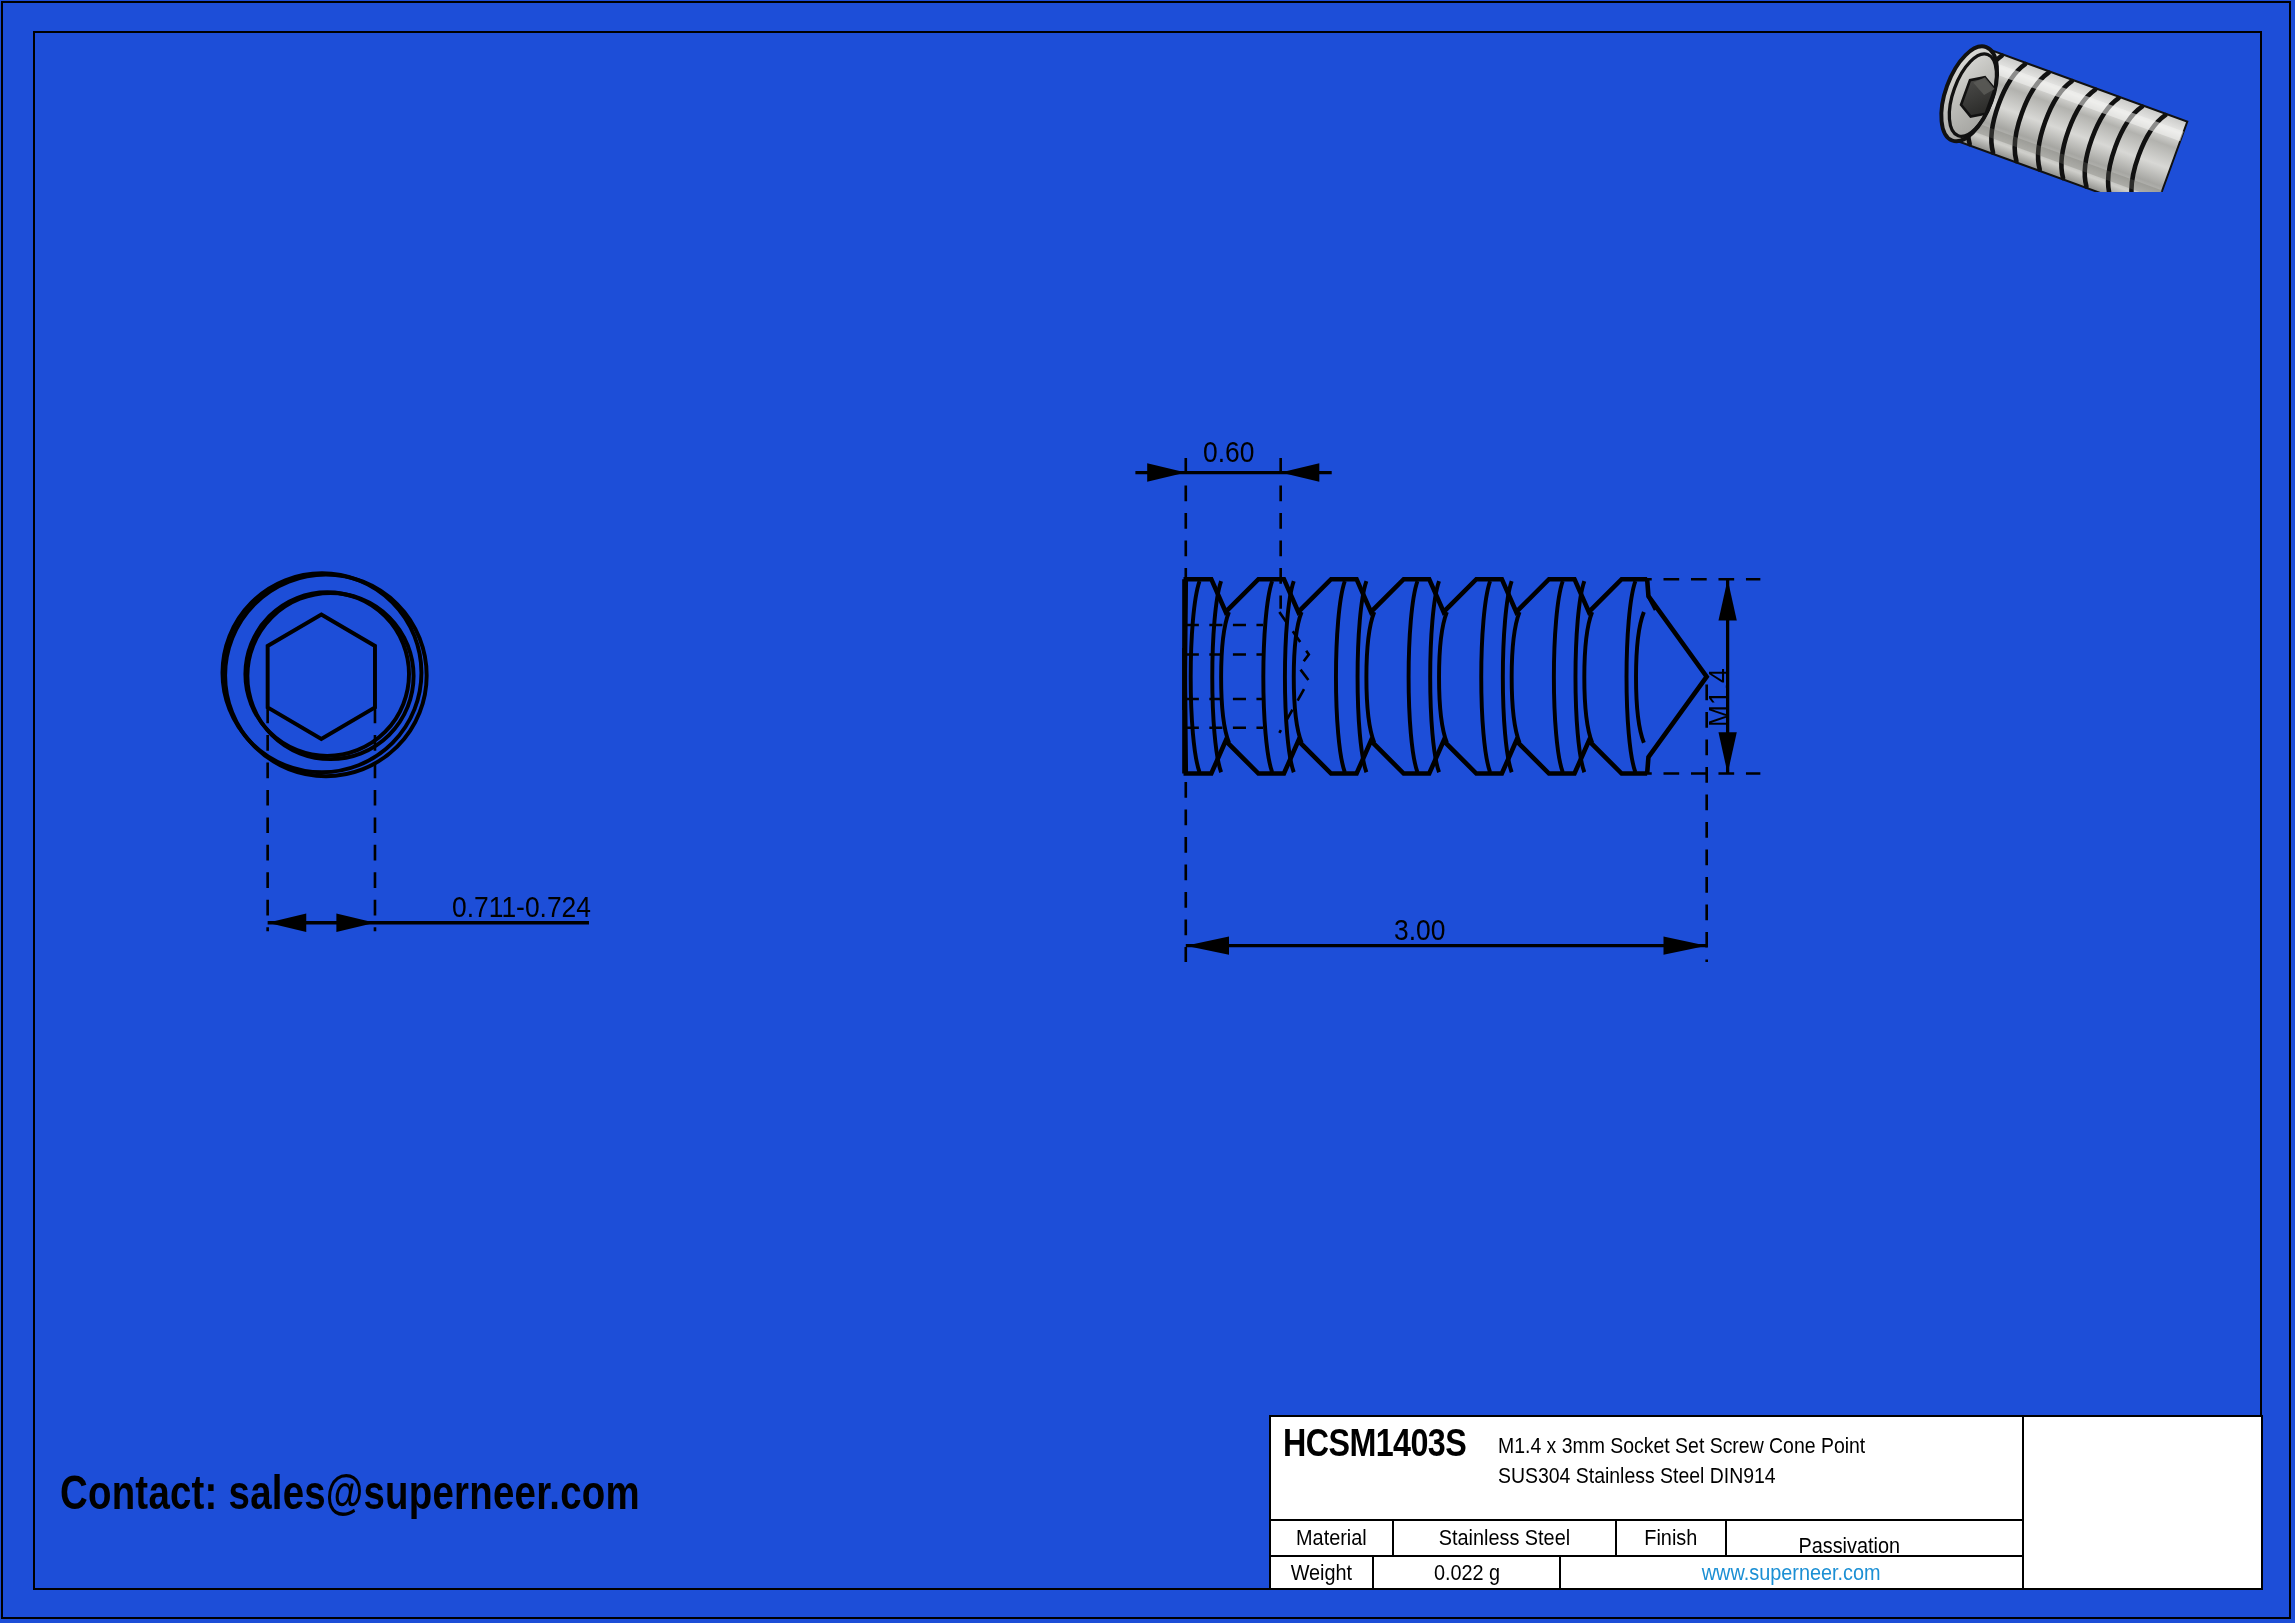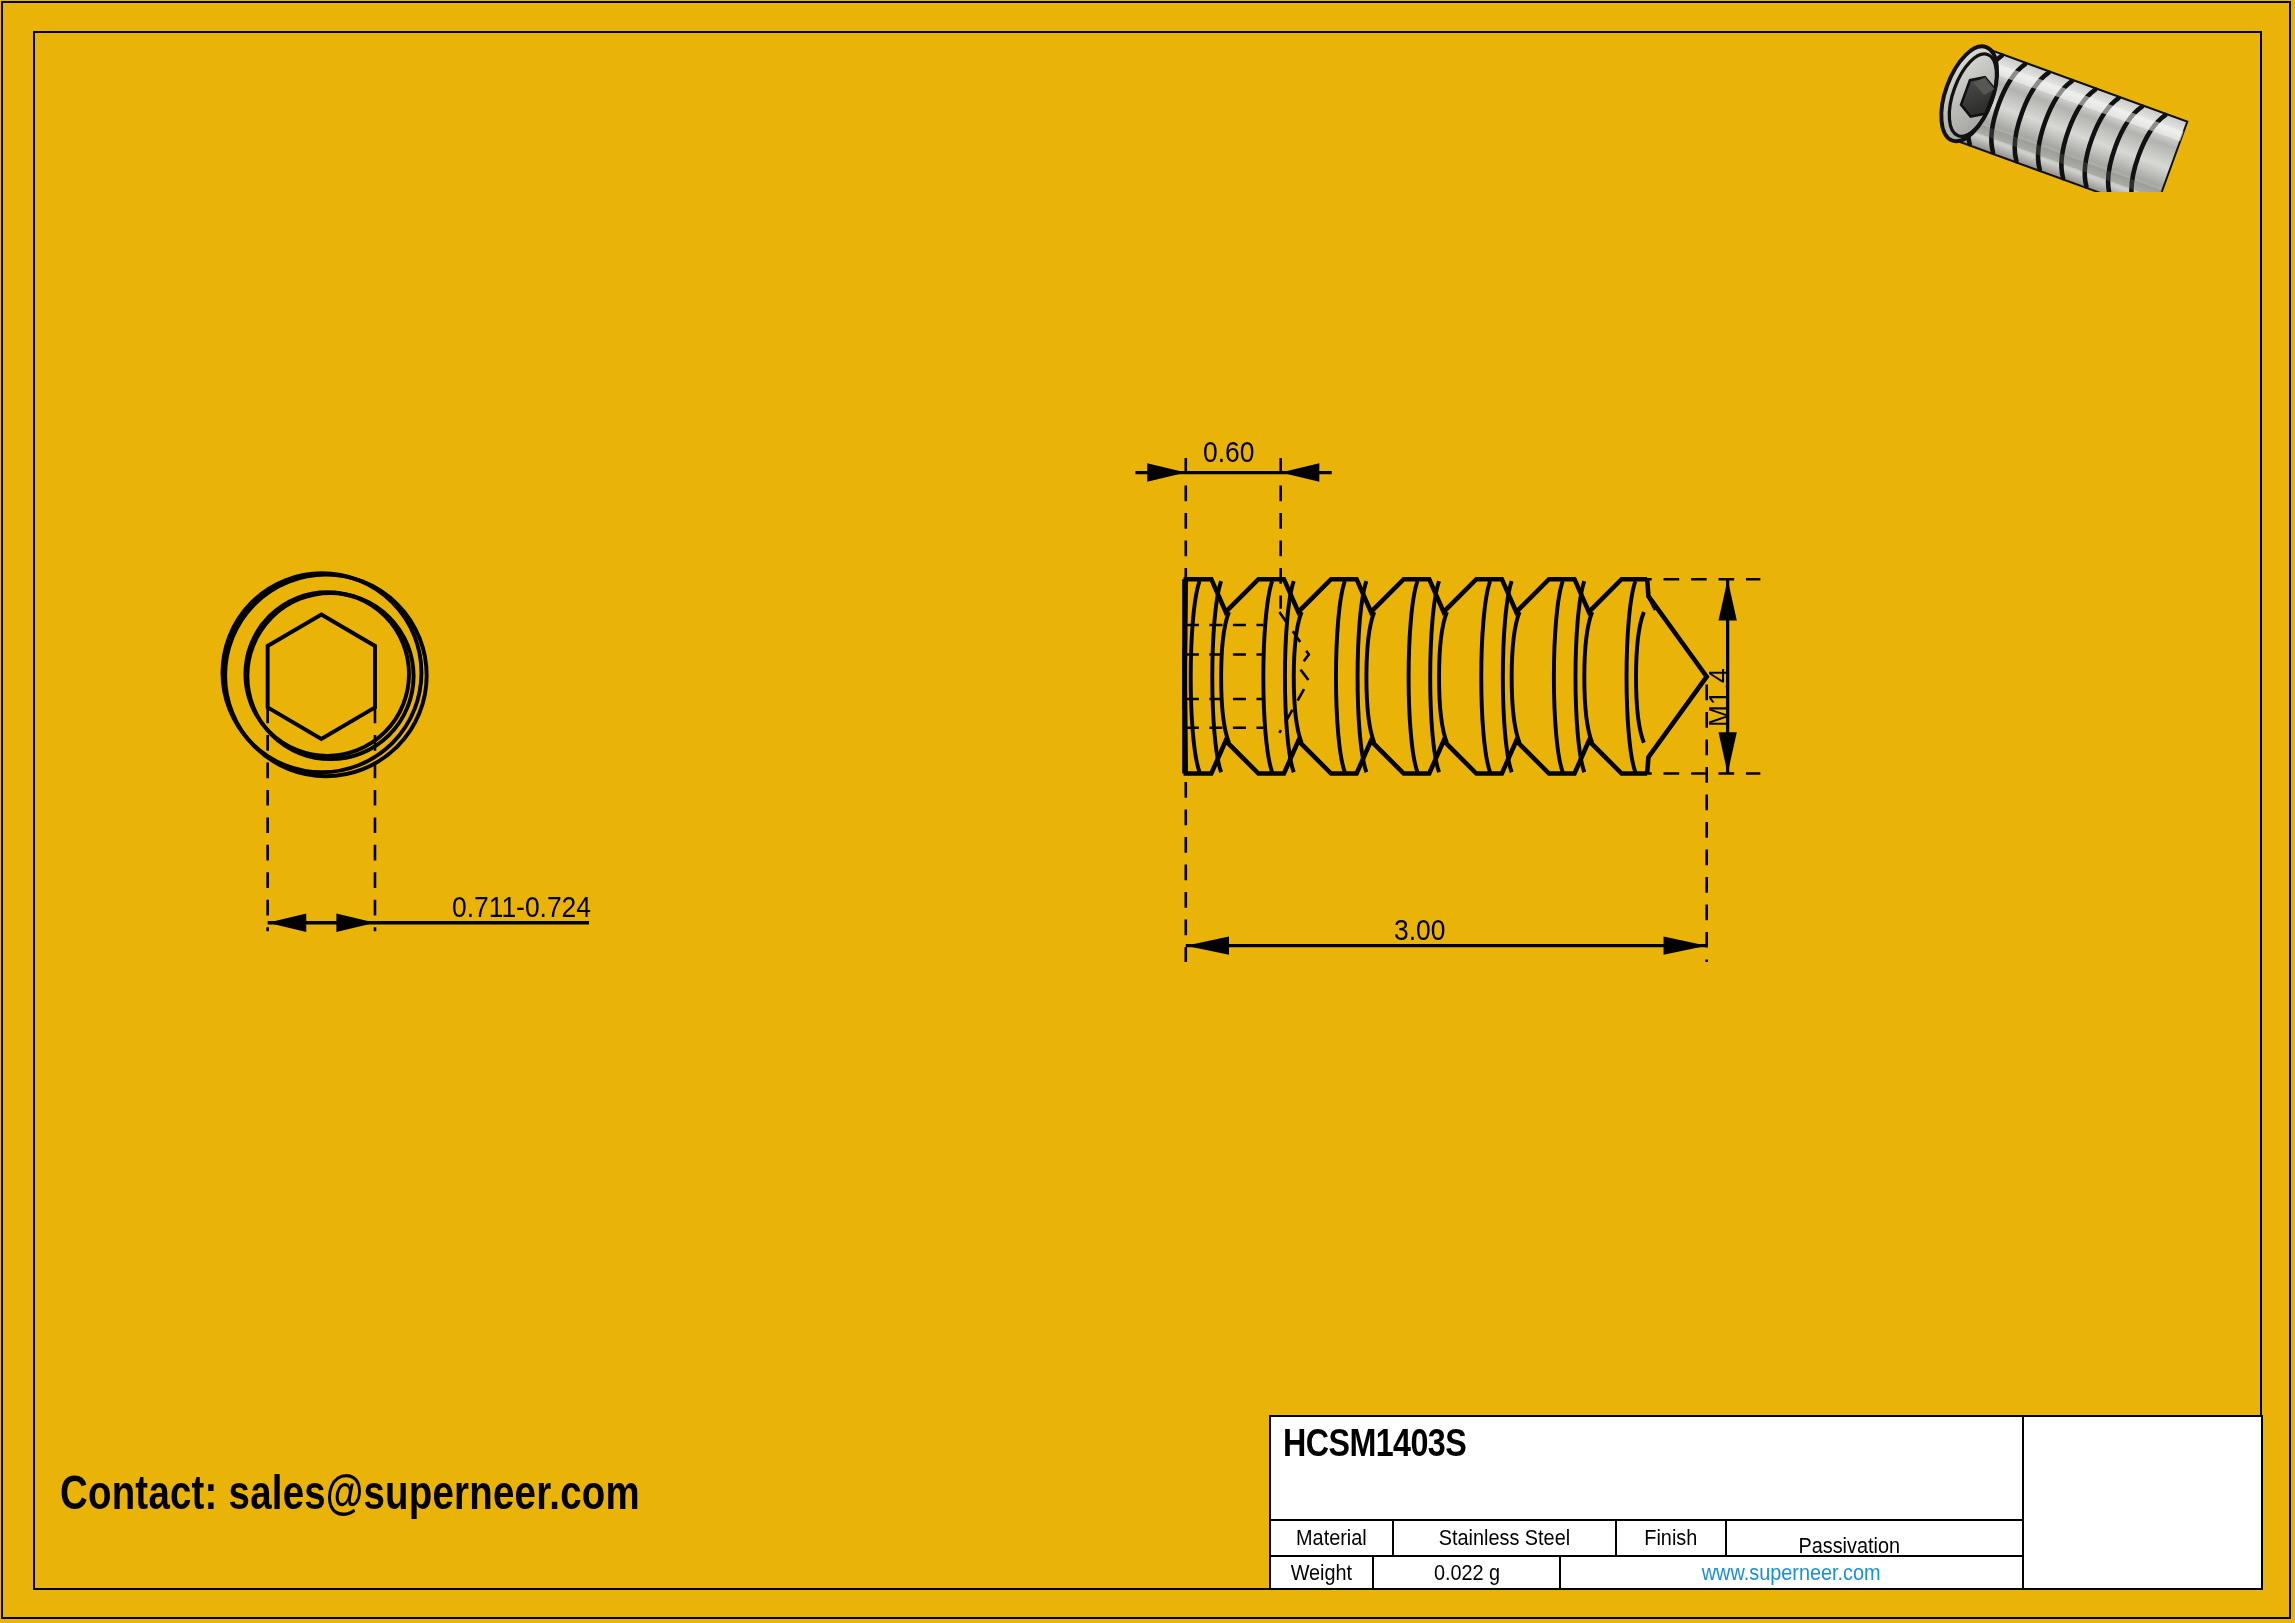--- a/index.html
+++ b/index.html
@@ -8,21 +8,21 @@
     padding: 0;
     background: #ffffff;
   }
   body {
     font-family: "Liberation Sans", sans-serif;
   }
   #sheet {
     position: relative;
     width: 2295px;
     height: 1623px;
-    background: #eab308;
+    background: #1d4ed8;
     overflow: hidden;
   }
   
   .outer-border {
     position: absolute;
     left: 1.3px; top: 1.3px;
     width: 2290px; height: 1618px;
     border: 2.6px solid #000;
     box-sizing: border-box;
   }
@@ -367,20 +367,24 @@
   <div class="dim-text" style="left:452px; top:890px;">0.711-0.724</div>
 
   <div class="contact-text">Contact: sales@superneer.com</div>
 
   <div class="title-block">
 
     <div class="tb-left">
 
       <div class="tb-head">
         <div class="part-no">HCSM1403S</div>
+        <div class="desc-wrap">
+          <div class="desc-line">M1.4 x 3mm Socket Set Screw Cone Point</div>
+          <div class="desc-line">SUS304 Stainless Steel DIN914</div>
+        </div>
       </div>
 
       <div class="tb-row r1">
         <div class="tb-cell c-material">
           <span>Material</span>
         </div>
         <div class="tb-cell c-materialval">
           <span>Stainless Steel</span>
         </div>
         <div class="tb-cell c-finish">

